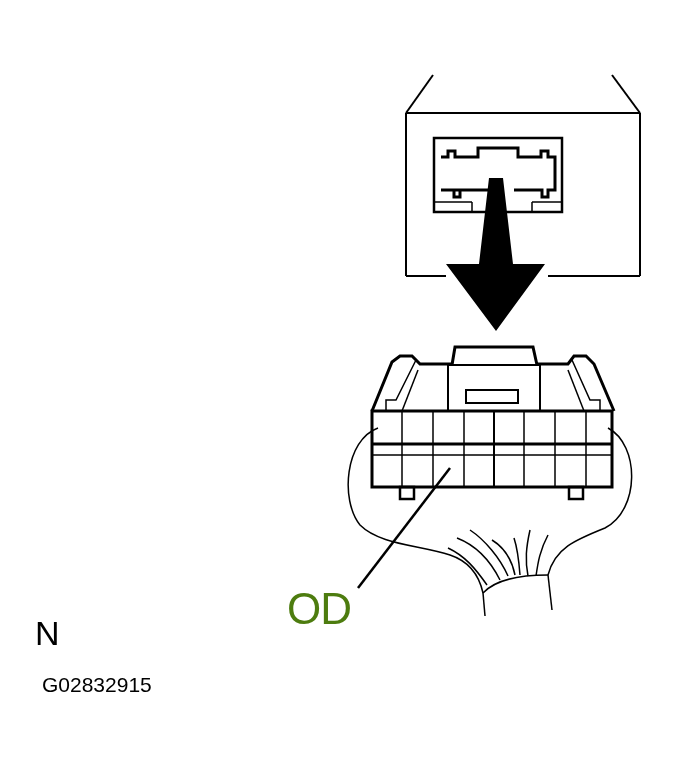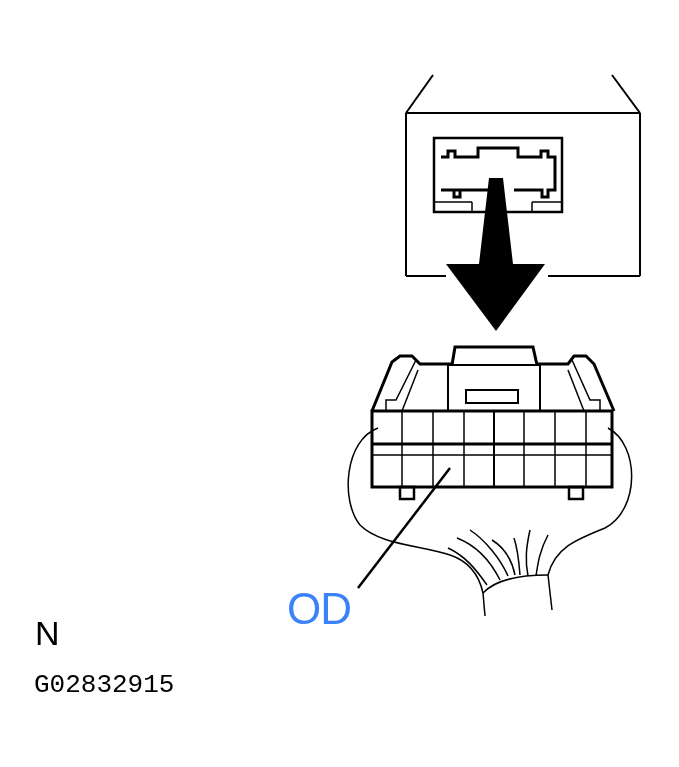--- a/index.html
+++ b/index.html
@@ -1,30 +1,30 @@
 <!DOCTYPE html>
 <html><head>
 <meta charset="utf-8">
 <style>
   html, body { margin: 0; padding: 0; background: #ffffff; }
   body { width: 679px; height: 767px; position: relative; overflow: hidden; }
   .canvas { position: absolute; left: 0; top: 0; width: 679px; height: 767px; }
   .label-od {
     position: absolute; left: 287px; top: 587px;
     font-family: "Liberation Sans", sans-serif; font-size: 44px; line-height: 44px;
-    color: #3b82f6; letter-spacing: -1px;
+    color: #4d7c0f; letter-spacing: -1px;
   }
   .label-n {
     position: absolute; left: 35px; top: 616px;
     font-family: "Liberation Sans", sans-serif; font-size: 34px; line-height: 34px;
     color: #000;
   }
   .label-code {
-    position: absolute; left: 34px; top: 674px;
-    font-family: Liberation Mono, monospace; font-size: 26px; line-height: 22px;
+    position: absolute; left: 42px; top: 674px;
+    font-family: Liberation Sans, sans-serif; font-size: 21px; line-height: 22px;
     color: #000;
   }
 </style>
 </head>
 <body>
 
 <svg class="canvas" viewBox="0 0 679 767" xmlns="http://www.w3.org/2000/svg">
 
   <g fill="none" stroke="#000" stroke-width="2">
     <line x1="433" y1="75" x2="406" y2="113"></line>

